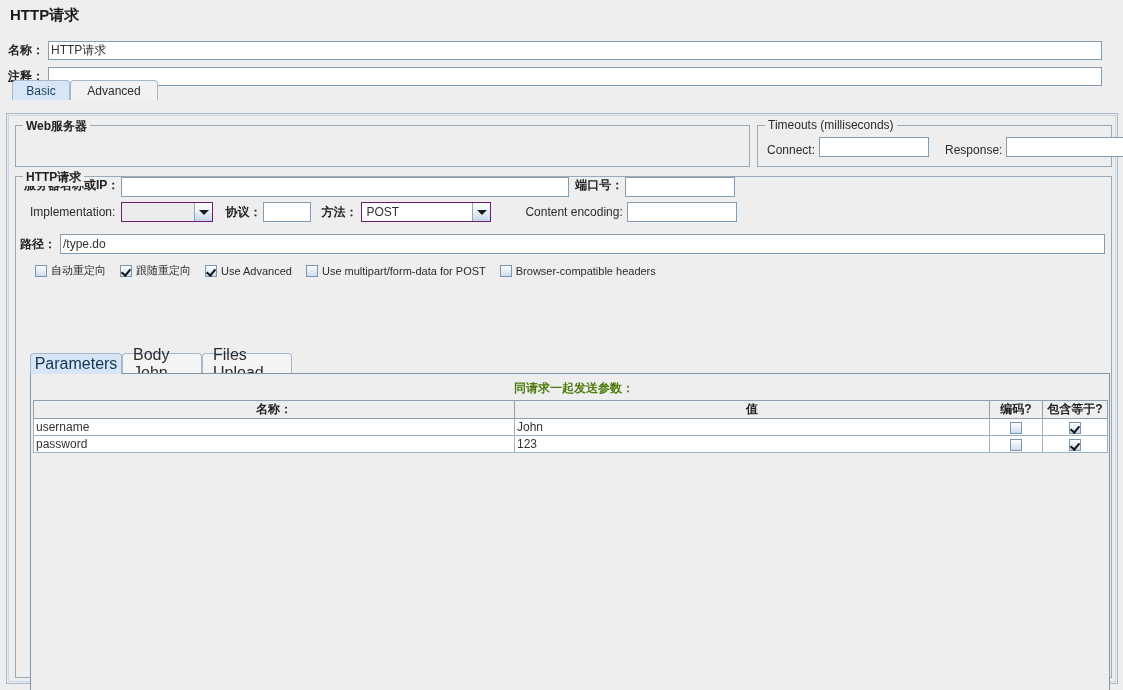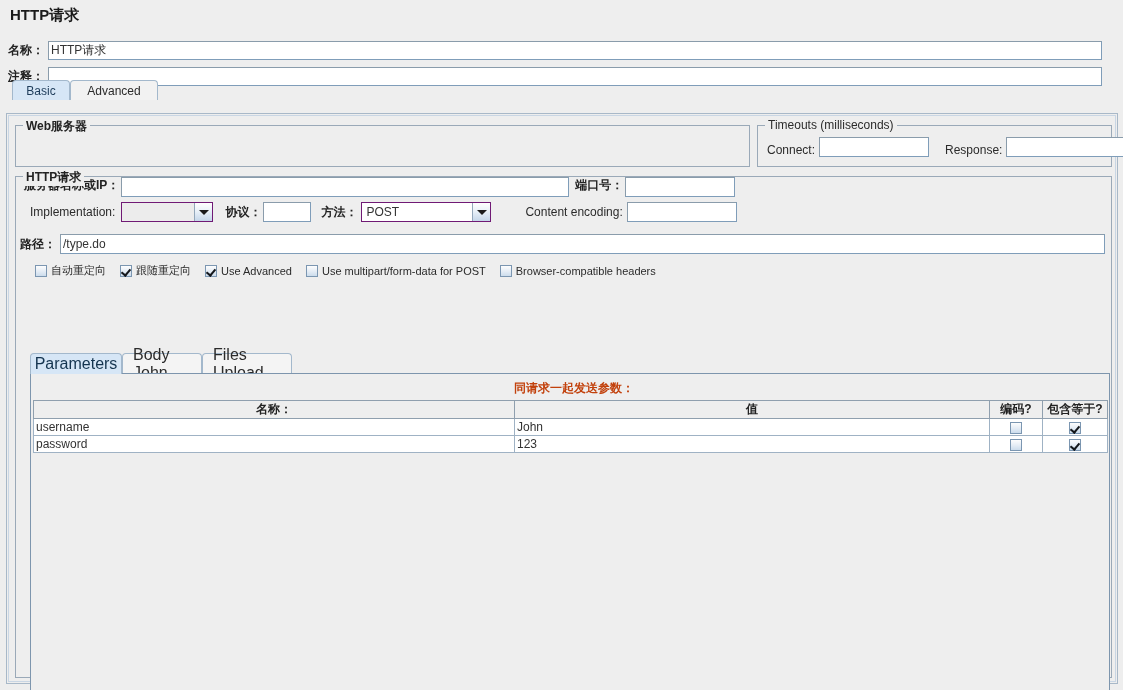--- a/index.html
+++ b/index.html
@@ -156,21 +156,21 @@
   
   .params-panel {
     position: absolute; left: 14px; top: 196px;
     width: 1080px; height: 361px;
     box-sizing: border-box;
     border: 1px solid #7d95ad;
     background: #eeeeee;
   }
   .params-heading {
     position: absolute; top: 6px; left: 8px; right: 0;
-    text-align: center; font-size: 12px; font-weight: bold; color: #c2410c;
+    text-align: center; font-size: 12px; font-weight: bold; color: #4d7c0f;
   }
 
   
   .ptable {
     position: absolute; left: 2px; top: 26px;
     width: 1074px;
     border-collapse: collapse;
     table-layout: fixed;
     font-size: 12px;
   }

